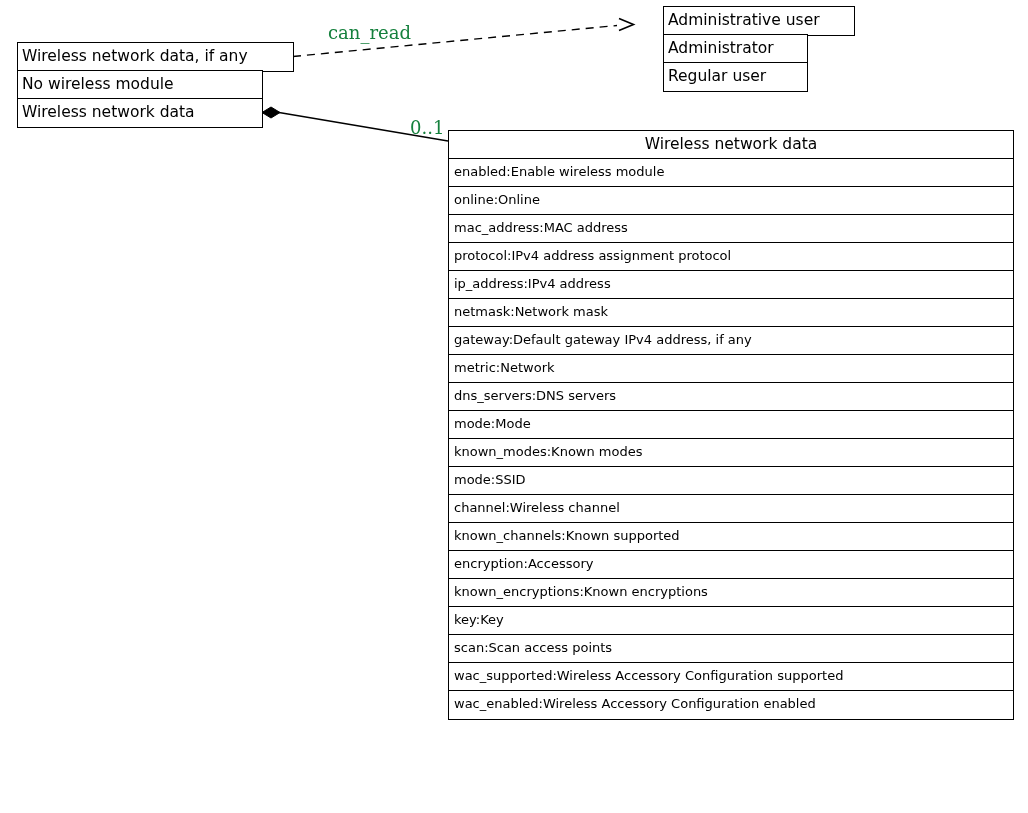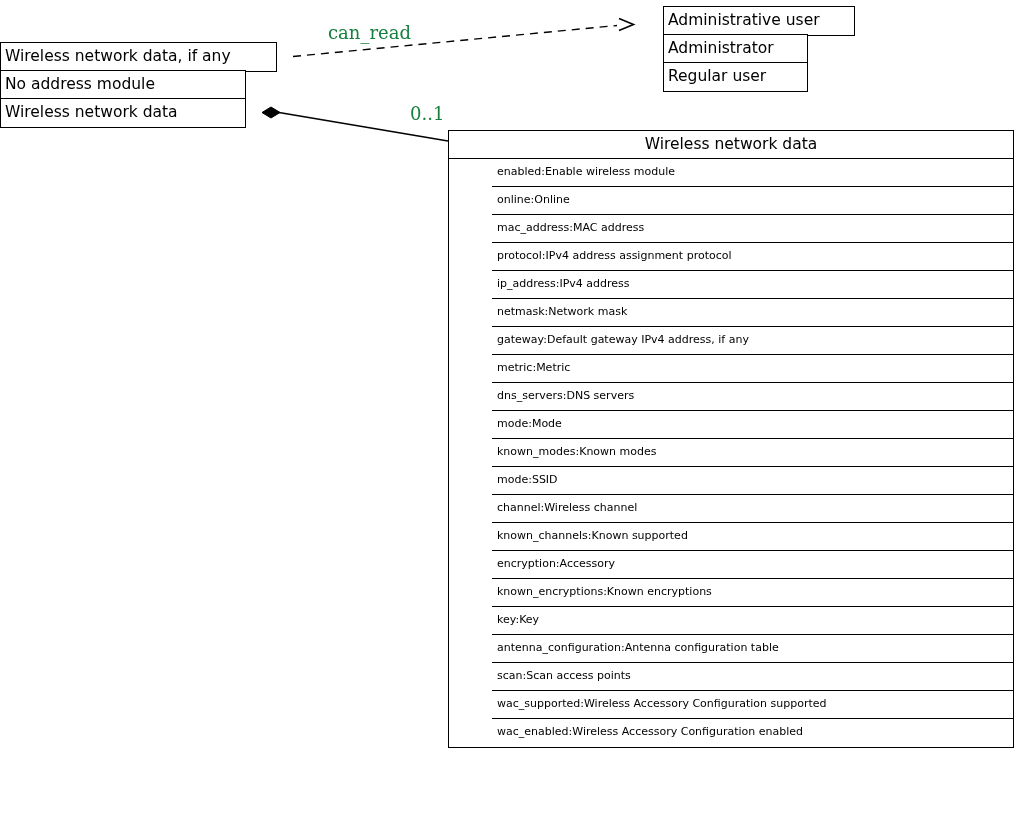--- a/index.html
+++ b/index.html
@@ -62,79 +62,77 @@
     border-bottom: 1.5px solid #000000;
     text-align: center;
     font-size: 15.5px;
     line-height: 26px;
     white-space: nowrap;
   }
   .wnd-table .trow {
     box-sizing: border-box;
     height: 28px;
     border-bottom: 1.5px solid #000000;
-    font-size: 11px;
+    font-size: 13px;
     line-height: 26px;
     padding-left: 5px;
     white-space: nowrap;
     overflow: hidden;
-    margin-left: 43px;
   }
   .wnd-table .tbody .trow:last-child { border-bottom: none; }
 </style>
 </head>
 <body>
 
 <div class="canvas">
 
   <svg class="edges" viewBox="0 0 1028 813" xmlns="http://www.w3.org/2000/svg">
 
     <path d="M 293 56.5 L 617 25.5" fill="none" stroke="#000000" stroke-width="1.4" stroke-dasharray="8,6"></path>
     <polyline points="619,18.5 633.5,24.5 619,30.5" fill="none" stroke="#000000" stroke-width="1.6"></polyline>
 
     <line x1="279" y1="112.5" x2="448" y2="141" stroke="#000000" stroke-width="1.4"></line>
     <polygon points="262,112.5 271,107 280,112.5 271,118" fill="#000000" stroke="#000000"></polygon>
   </svg>
 
   <div class="edge-label" style="left:328px; top:23px;">can_read</div>
 
-  <div class="edge-label" style="left:410px; top:104px;">0..1</div>
+  <div class="edge-label" style="left:410px; top:118px;">0..1</div>
 
-  <div class="node left-box" style="left:0; top:42px;">
+  <div class="node left-box" style="left:17px; top:42px;">
       <div class="box-row">Wireless network data, if any</div>
-      <div class="box-row">No address module</div>
+      <div class="box-row">No wireless module</div>
       <div class="box-row">Wireless network data</div>
     </div>
 
   <div class="node user-box" style="left:635px; top:6px;margin-left:28px;">
       <div class="box-row">Administrative user</div>
       <div class="box-row">Administrator</div>
       <div class="box-row">Regular user</div>
     </div>
 
   <div class="wnd-table">
     <div class="theader">Wireless network data</div>
     <div class="tbody">
         <div class="trow">enabled:Enable wireless module</div>
         <div class="trow">online:Online</div>
         <div class="trow">mac_address:MAC address</div>
         <div class="trow">protocol:IPv4 address assignment protocol</div>
         <div class="trow">ip_address:IPv4 address</div>
         <div class="trow">netmask:Network mask</div>
         <div class="trow">gateway:Default gateway IPv4 address, if any</div>
-        <div class="trow">metric:Metric</div>
+        <div class="trow">metric:Network</div>
         <div class="trow">dns_servers:DNS servers</div>
         <div class="trow">mode:Mode</div>
         <div class="trow">known_modes:Known modes</div>
         <div class="trow">mode:SSID</div>
         <div class="trow">channel:Wireless channel</div>
         <div class="trow">known_channels:Known supported</div>
         <div class="trow">encryption:Accessory</div>
         <div class="trow">known_encryptions:Known encryptions</div>
         <div class="trow">key:Key</div>
-        <div class="trow">antenna_configuration:Antenna configuration table</div>
         <div class="trow">scan:Scan access points</div>
         <div class="trow">wac_supported:Wireless Accessory Configuration supported</div>
         <div class="trow">wac_enabled:Wireless Accessory Configuration enabled</div>
       </div>
   </div>
 
 </div>
 
 </body></html>

